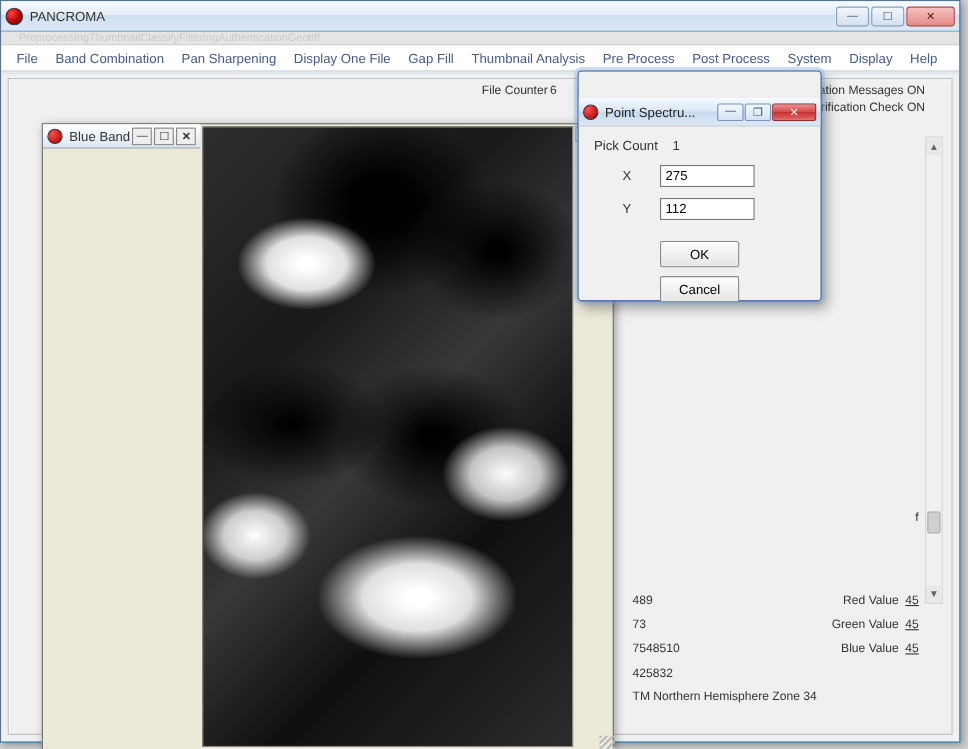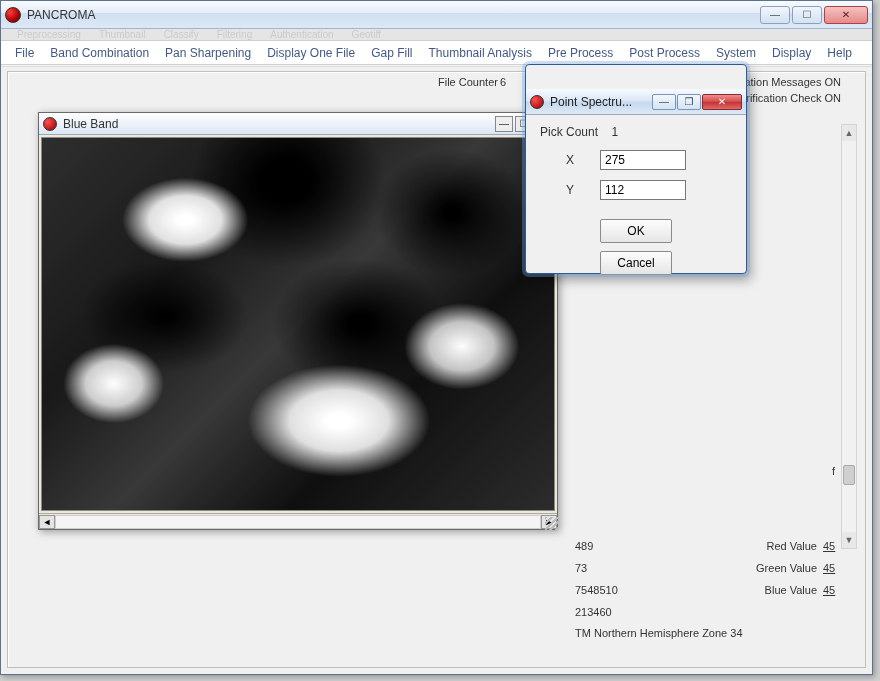--- a/index.html
+++ b/index.html
@@ -29,21 +29,21 @@
     font-size:10px; display:flex; align-items:center; justify-content:center;
     color:#405060;
   }
   .win-btn.close { background:linear-gradient(to bottom,#f5c2c2,#e68a8a);
     border-color:#b04040; color:#5a1a1a; width:44px;}
   .win-btn.max { }
   .win-btn.min { }
 
   
   .ghost-toolbar { height: 12px; background:#e5e5e5; border-bottom:1px solid #d0d0d0;
-    display:flex; gap:18px; padding-left:16px; font-size:10px; color:#9a9a9a;
+    display:flex; padding-left:16px; font-size:10px; color:#9a9a9a;
     align-items:center; overflow:hidden;}
   .ghost-toolbar span { opacity:0.35; }
 
   
   .menubar { height: 24px; background:#fff; border-bottom:1px solid #d0d0d0;
     display:flex; align-items:center; padding: 0 6px; font-size:12px; color:#435a86; }
   .menubar .menu-item { padding: 3px 8px; cursor:default; }
 
   
   .sep { height:2px; background:#f4f4f4; border-bottom:1px solid #ddd; }
@@ -73,24 +73,24 @@
   
   .side-scroll { position:absolute; right:8px; top:52px; width:16px; height:425px;
     background:#f1f1f1; border:1px solid #d4d4d4; }
   .side-scroll .arrow { height:16px; background:#e8e8e8;
     display:flex; align-items:center; justify-content:center; font-size:9px; color:#666; }
   .side-scroll .thumb { position:absolute; left:1px; right:1px; top:340px; height:20px;
     background:#cfcfcf; border:1px solid #aaa; border-radius:2px;}
   .side-scroll .stray-f { position:absolute; left:-10px; top:340px; font-size:11px; color:#333;}
 
   
-  .child-window { position:absolute; left:30px; top:40px; width:520px; height:418px;
+  .child-window { position:absolute; left:30px; top:40px; width:520px; height:570px;
     border:1px solid #6a6a6a; background:#ece9d8;
     box-shadow: 2px 2px 8px rgba(0,0,0,0.35);
-    display:flex; flex-direction:column; }
+    display:flex; flex-direction:row; }
   .child-title { height:22px;
     background:linear-gradient(to bottom,#ffffff,#dce6f4);
     border-bottom:1px solid #9ab;
     display:flex; align-items:center; padding:0 4px; font-size:12px; color:#333; }
   .child-title .ci-icon { width:14px; height:14px; margin-right:6px;
     background:radial-gradient(circle at 30% 30%,#ff5050,#900); border-radius:50%;
     border:1px solid #333;}
   .child-title .label { flex:1; }
   .child-wbtn { width:18px; height:16px; margin-left:2px;
     background:#eee; border:1px solid #888; font-size:10px;
@@ -248,21 +248,21 @@
           <span class="lval">73</span>
           <span class="rlab">Green Value</span>
           <span class="rval">45</span>
         </div>
         <div class="row">
           <span class="lval">7548510</span>
           <span class="rlab">Blue Value</span>
           <span class="rval">45</span>
         </div>
         <div class="row">
-          <span class="lval">213460</span>
+          <span class="lval">425832</span>
           <span class="rlab"></span>
           <span class="rval"></span>
         </div>
         <div class="zone">TM Northern Hemisphere Zone 34</div>
       </div>
 
     </div>
   </div>
 </div>
 

